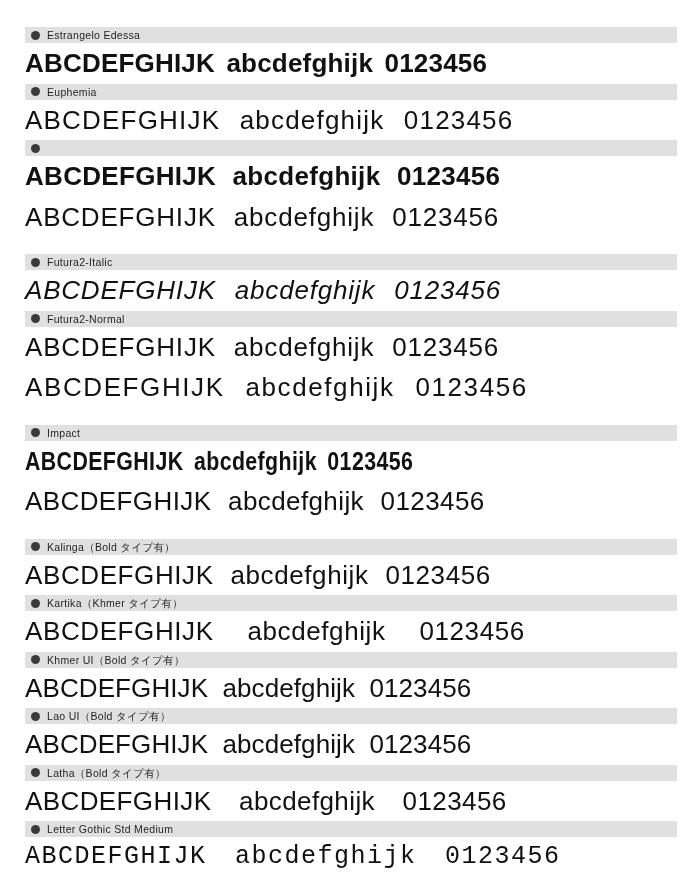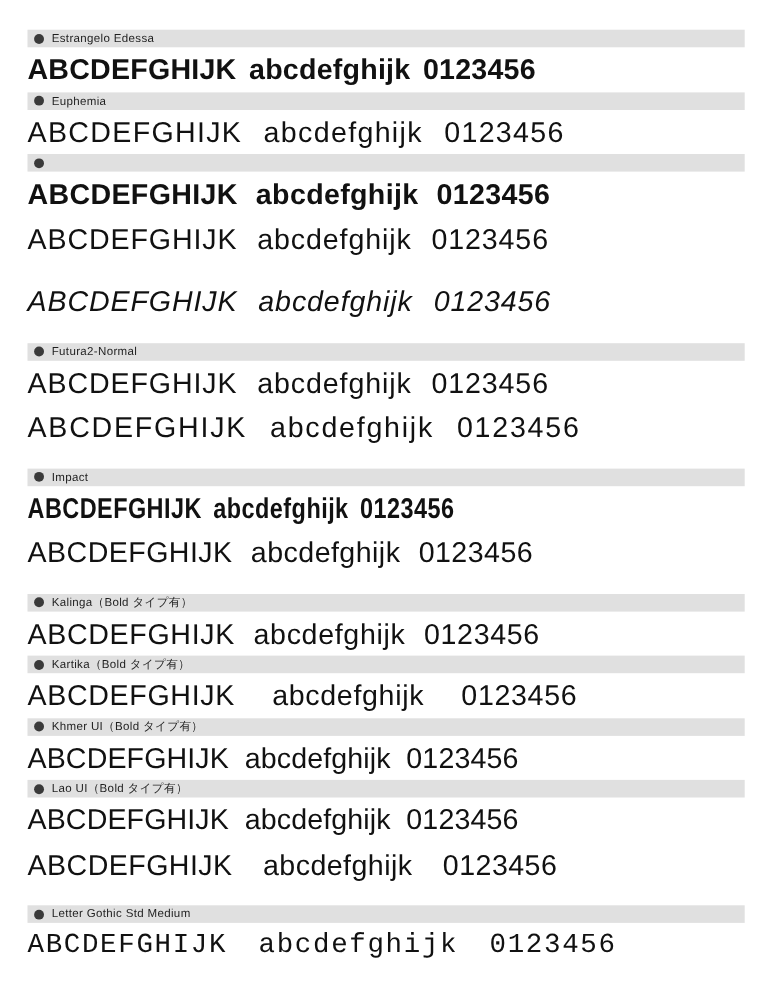--- a/index.html
+++ b/index.html
@@ -96,20 +96,24 @@
       <span class="bullet"></span>
     </div>
     <div class="sample f-franklin">ABCDEFGHIJK abcdefghijk 0123456</div>
   </div>
 
   <div class="entry">
     <div class="sample f-futura">ABCDEFGHIJK abcdefghijk 0123456</div>
   </div>
 
   <div class="entry">
+    <div class="bar">
+      <span class="bullet"></span>
+      <span class="label">Futura2-Italic</span>
+    </div>
     <div class="sample f-futura-italic">ABCDEFGHIJK abcdefghijk 0123456</div>
   </div>
 
   <div class="entry">
     <div class="bar">
       <span class="bullet"></span>
       <span class="label">Futura2-Normal</span>
     </div>
     <div class="sample f-futura">ABCDEFGHIJK abcdefghijk 0123456</div>
   </div>
@@ -134,21 +138,21 @@
     <div class="bar">
       <span class="bullet"></span>
       <span class="label">Kalinga（Bold タイプ有）</span>
     </div>
     <div class="sample f-kalinga">ABCDEFGHIJK abcdefghijk 0123456</div>
   </div>
 
   <div class="entry">
     <div class="bar">
       <span class="bullet"></span>
-      <span class="label">Kartika（Bold タイプ有）</span>
+      <span class="label">Kartika（Khmer タイプ有）</span>
     </div>
     <div class="sample f-kartika">ABCDEFGHIJK abcdefghijk 0123456</div>
   </div>
 
   <div class="entry">
     <div class="bar">
       <span class="bullet"></span>
       <span class="label">Khmer UI（Bold タイプ有）</span>
     </div>
     <div class="sample f-khmer">ABCDEFGHIJK abcdefghijk 0123456</div>
@@ -156,20 +160,24 @@
 
   <div class="entry">
     <div class="bar">
       <span class="bullet"></span>
       <span class="label">Lao UI（Bold タイプ有）</span>
     </div>
     <div class="sample f-lao">ABCDEFGHIJK abcdefghijk 0123456</div>
   </div>
 
   <div class="entry">
+    <div class="bar">
+      <span class="bullet"></span>
+      <span class="label">Latha（Bold タイプ有）</span>
+    </div>
     <div class="sample f-latha">ABCDEFGHIJK abcdefghijk 0123456</div>
   </div>
 
   <div class="entry">
     <div class="bar">
       <span class="bullet"></span>
       <span class="label">Letter Gothic Std Medium</span>
     </div>
     <div class="sample f-lettergothic">ABCDEFGHIJK abcdefghijk 0123456</div>
   </div>

